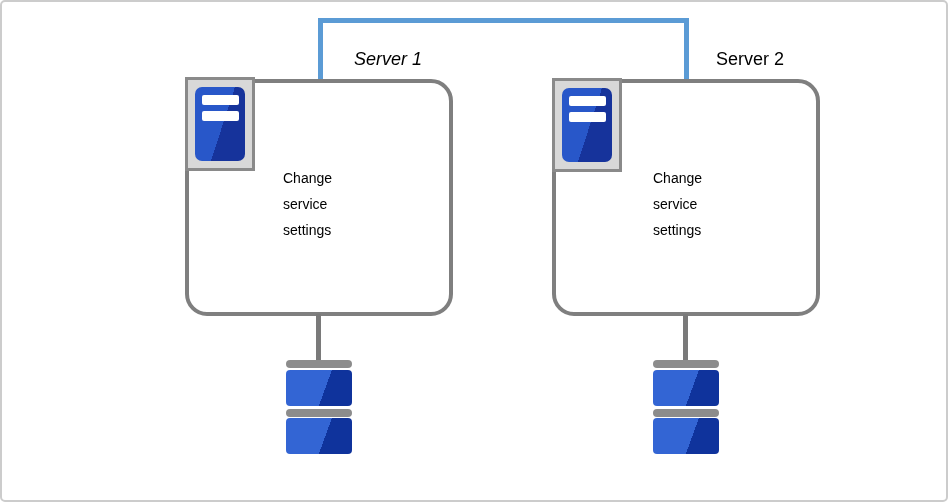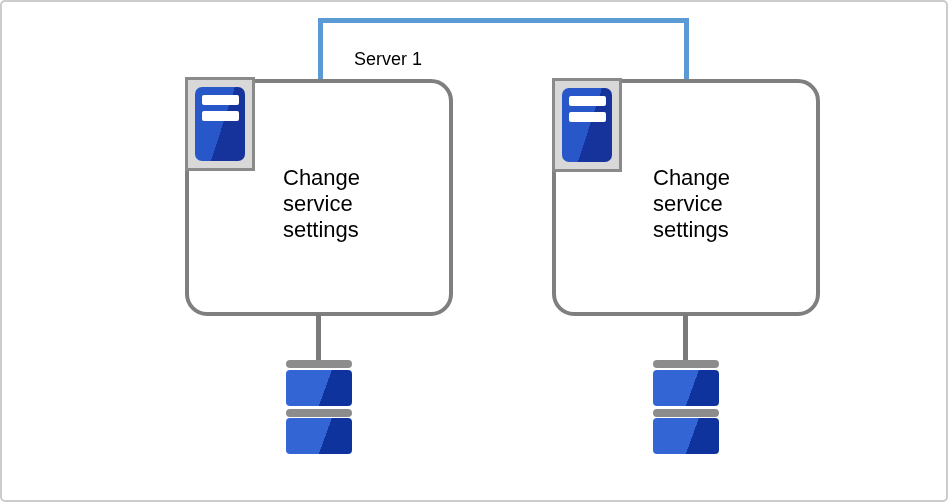--- a/index.html
+++ b/index.html
@@ -29,21 +29,21 @@
   
   .node-title {
     top: 47px;
     width: 140px;
     text-align: center;
     font-size: 18px;
     line-height: 21px;
     color: #000000;
     white-space: nowrap;
   }
-  .title-1 { left: 316px; }
+  .title-1 { left: 316px; font-style: italic; }
   .title-2 { left: 678px; }
 
   
   .node-box {
     top: 77px;
     width: 268px;
     height: 237px;
     box-sizing: border-box;
     background: #ffffff;
     border: 4px solid var(--box-border, #7f7f7f);
@@ -80,21 +80,21 @@
     height: 10px;
     background: #ffffff;
     border-radius: 2px;
   }
   .slot-a { top: 8px; }
   .slot-b { top: 24px; }
 
   
   .node-body {
     top: 163px;
-    font-size: 22px;
+    font-size: 14px;
     line-height: 26px;
     color: #000000;
     white-space: pre-line;
     text-align: left;
   }
   .body-1 { left: 281px; }
   .body-2 { left: 651px; }
 
   
   .disk-connector {
@@ -142,20 +142,21 @@
 </head>
 <body>
 
 <div class="canvas">
 
   <div class="abs link-seg link-h"></div>
   <div class="abs link-seg link-v1"></div>
   <div class="abs link-seg link-v2"></div>
 
   <div class="abs node-title title-1">Server 1</div>
+  <div class="abs node-title title-2">Server 2</div>
 
   <div class="abs node-box box-1"></div>
   <div class="abs node-box box-2"></div>
 
   <div class="abs server-icon icon-1">
     <div class="server-body">
       <div class="server-slot slot-a"></div>
       <div class="server-slot slot-b"></div>
     </div>
   </div>

